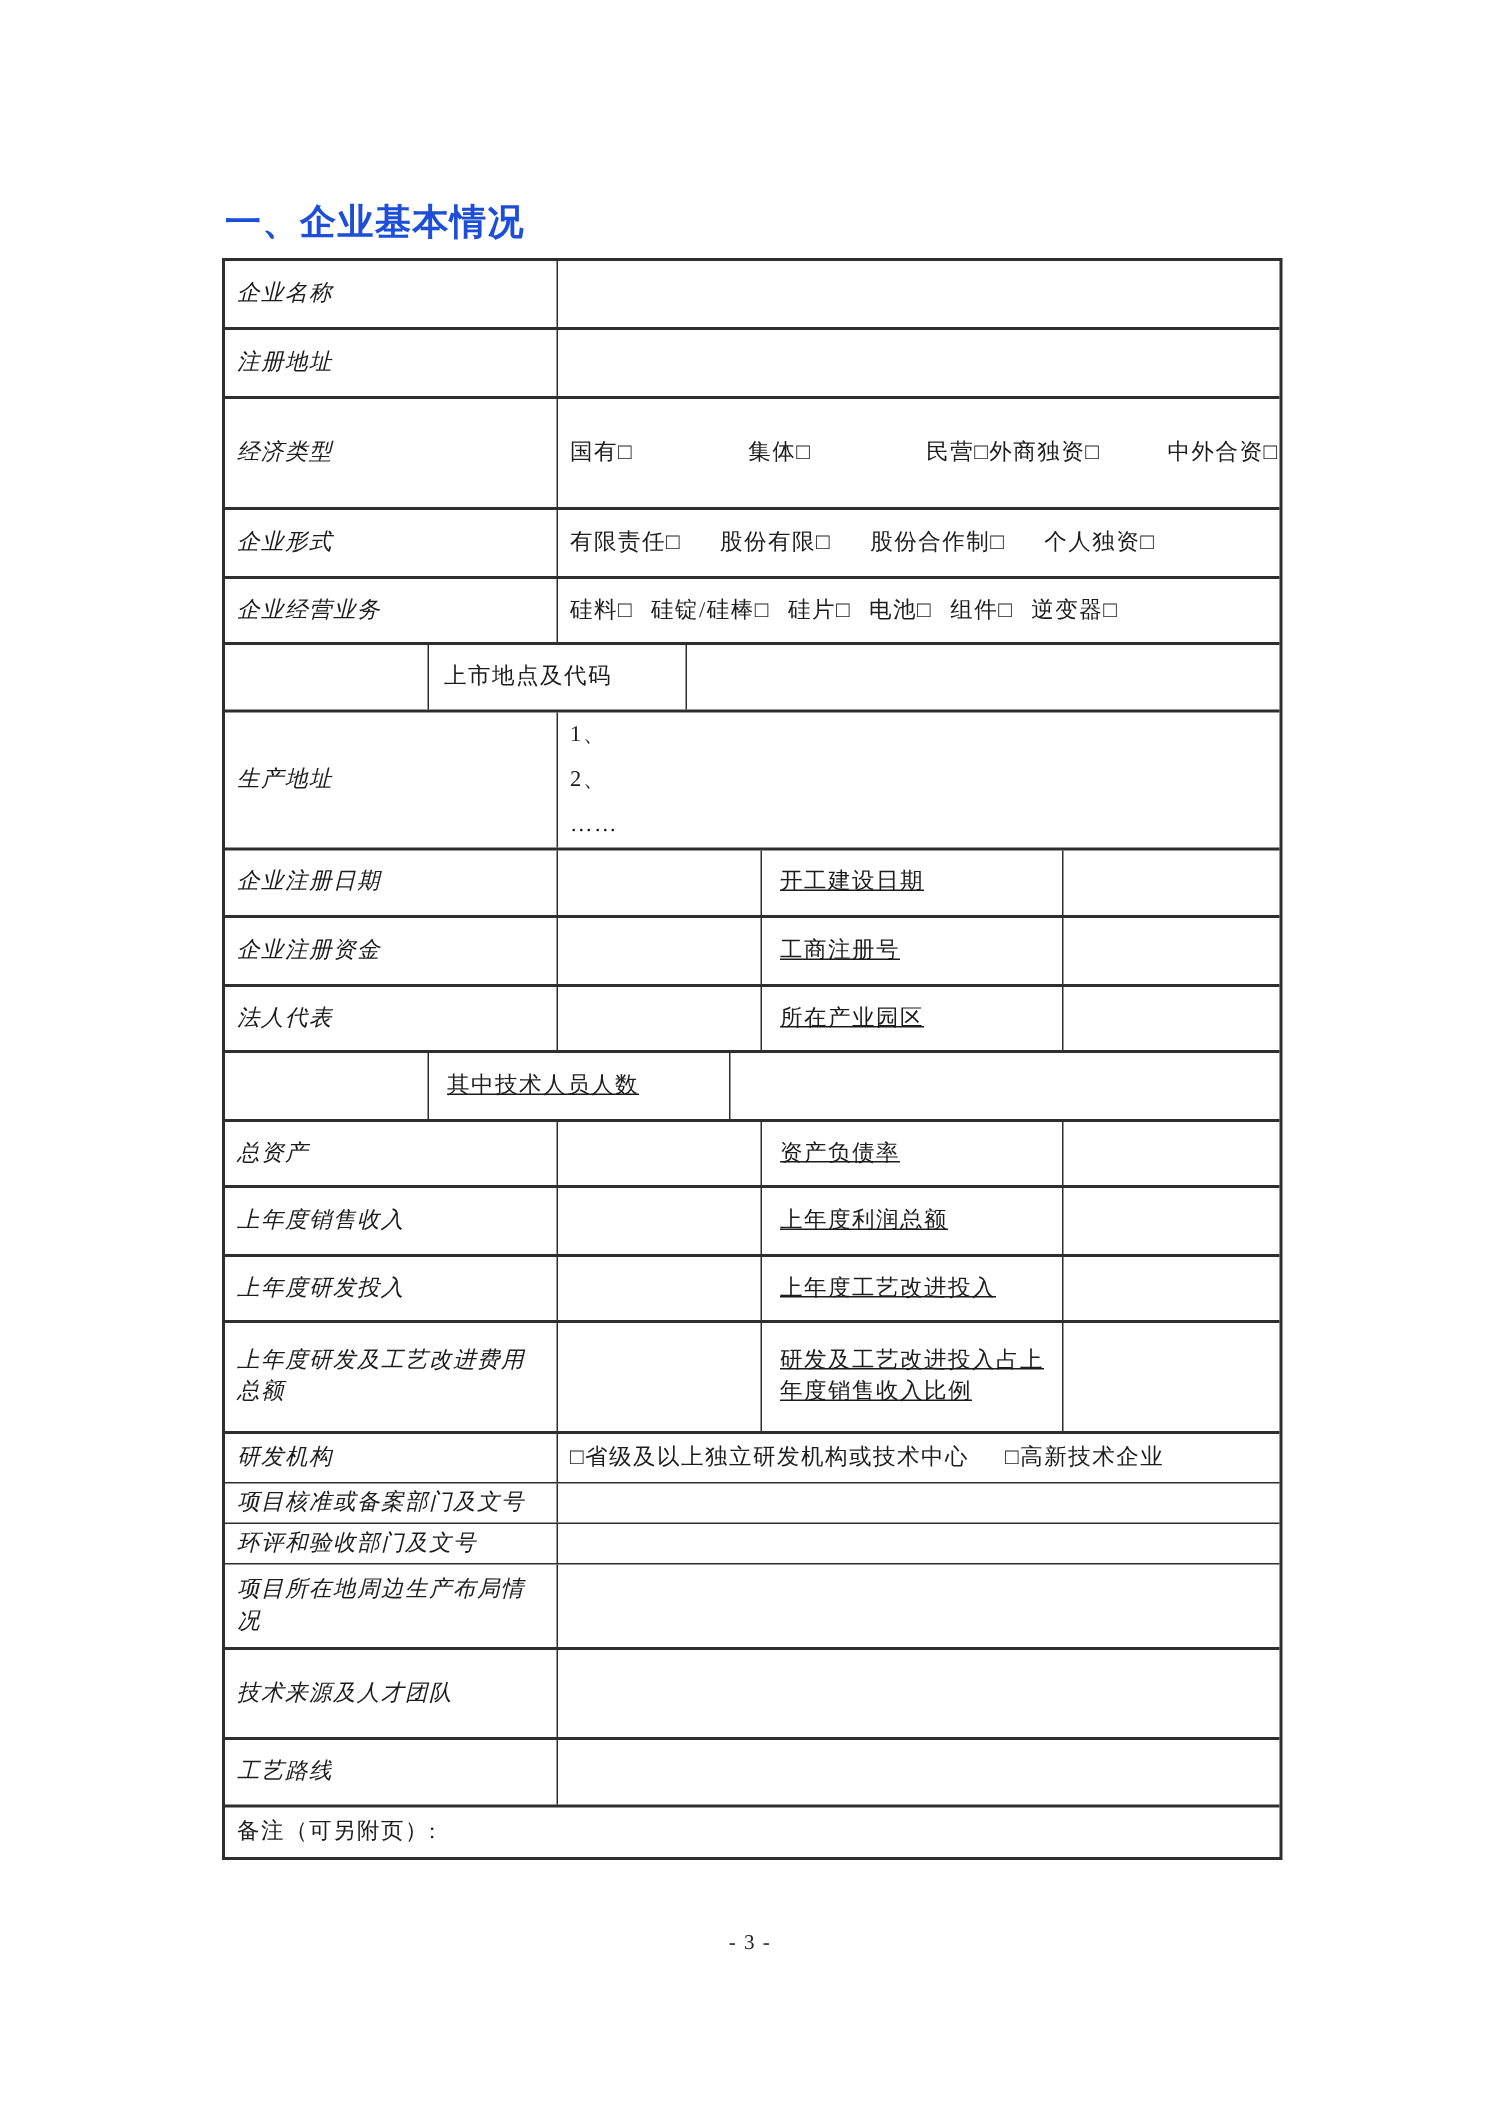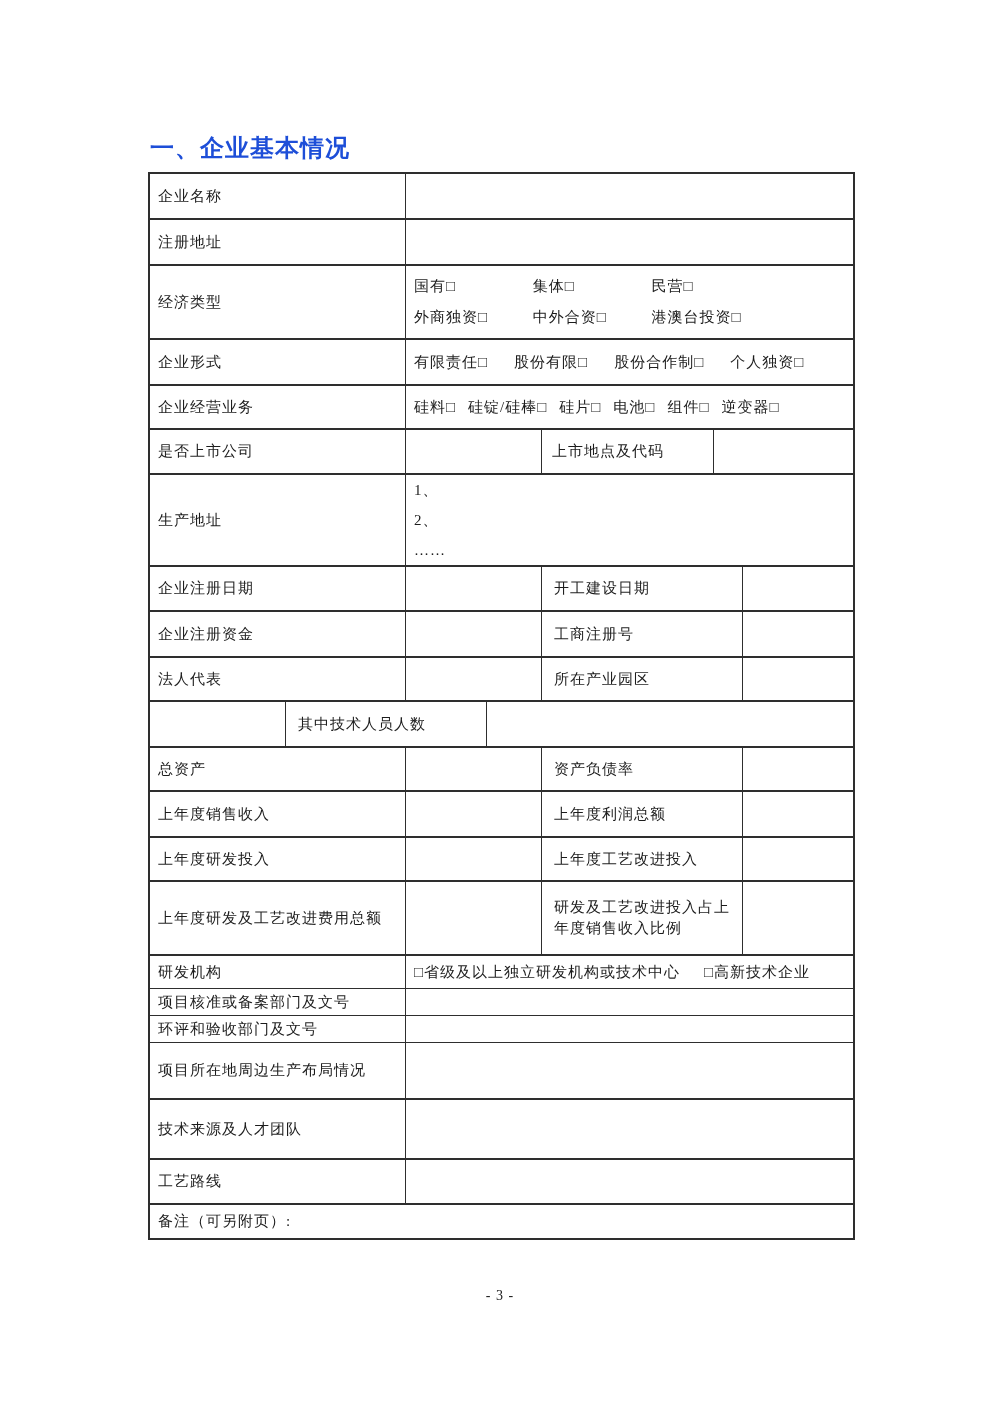--- a/index.html
+++ b/index.html
@@ -34,33 +34,33 @@
   .row.last{border-bottom:none;}
   .cell{
     box-sizing:border-box;
     border-right:1px solid #2e2e2e;
     display:flex;align-items:center;
     padding:0 8px;
     font-size:15px;letter-spacing:1px;line-height:1.4;
     color:#1c1c1c;
     overflow:hidden;
   }
-  .c-label{width:256px;}
+  .c-label{width:222px;font-style:italic;}
   .c-v1{width:136px;}
-  .c-l2{width:201px;padding:12px 12px;}
+  .c-l2{width:201px;padding:12px 12px;text-decoration:underline;}
   .c-l2-narrow{width:172px;padding:0 10px;}
   .c-last{flex:1;border-right:none;}
   .c-span{flex:1;border-right:none;}
   .c-full{flex:1;border-right:none;}
   
   .h46{height:46px}.h44{height:44px}.h74{height:74px}.h45{height:45px}
   .h92{height:92px}.h33{height:33px}.h27{height:27px}.h57{height:57px}
   .h60{height:60px}.h55{height:45px}
   
-  .opt-col{display:flex;flex-direction:column;justify-content:center;}
+  .opt-col{display:flex;flex-direction:row;justify-content:center;}
   .opt-line{display:block;line-height:31px;white-space:nowrap;}
   .eco-item{display:inline-block;width:114px;}
   .eco-item:last-child{width:auto;}
   .opt-row{display:flex;align-items:center;white-space:nowrap;}
   .gap26 > span + span{margin-left:26px;}
   .gap12 > span + span{margin-left:12px;}
   .gap24 > span + span{margin-left:24px;}
   .ml-lines{display:flex;flex-direction:column;justify-content:center;line-height:30px;}
   .page-footer{
     position:absolute;left:0;top:1288px;width:100%;
@@ -124,21 +124,20 @@
           <span>硅锭/硅棒□</span>
           <span>硅片□</span>
           <span>电池□</span>
           <span>组件□</span>
           <span>逆变器□</span>
         </span>
       </div>
     </div>
 
     <div class="row h45">
-      <div class="cell c-label">是否上市公司</div>
       <div class="cell c-v1"></div>
       <div class="cell c-l2-narrow">上市地点及代码</div>
       <div class="cell c-last"></div>
     </div>
 
     <div class="row h92">
       <div class="cell c-label">生产地址</div>
       <div class="cell c-span">
         <div class="ml-lines">
           <span>1、</span>

